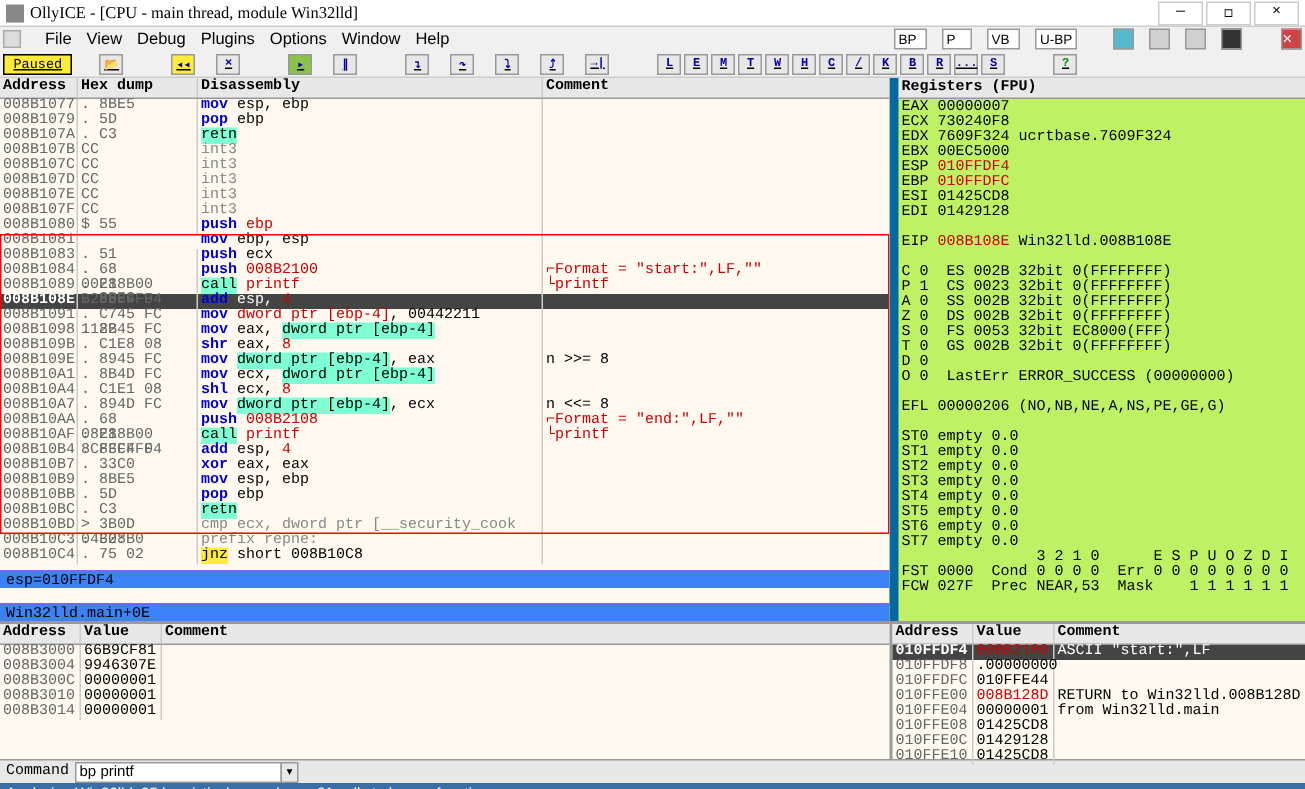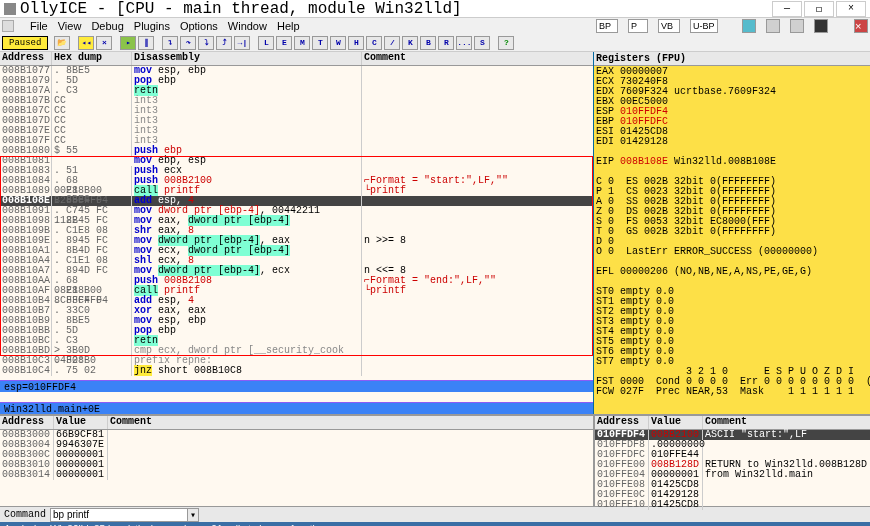--- a/index.html
+++ b/index.html
@@ -1,35 +1,35 @@
 <!DOCTYPE html>
 <html><head>
 <meta charset="utf-8">
 <style>
 * { margin: 0; padding: 0; box-sizing: border-box; }
 body { font-family: 'Consolas', 'Courier New', monospace; font-size: 10px; background: #f0f0f0; width: 870px; height: 526px; overflow: hidden; }
 .titlebar { background: #fff; height: 18px; border-bottom: 1px solid #ccc; display: flex; align-items: center; padding: 0 4px; }
 .titlebar-icon { width: 12px; height: 12px; background: #888; margin-right: 4px; }
-.titlebar-text { font-family: Liberation Mono, monospace; font-size: 16px; flex: 1; }
+.titlebar-text { font-family: Liberation Serif, serif; font-size: 11px; flex: 1; }
 .titlebar-btns { display: flex; gap: 2px; }
 .titlebar-btn { width: 30px; height: 16px; border: 1px solid #ccc; display: flex; align-items: center; justify-content: center; font-size: 10px; }
 .menubar { background: #f0f0f0; height: 16px; display: flex; align-items: center; padding: 0 2px; gap: 10px; font-family: Tahoma, sans-serif; font-size: 11px; }
 .menubar-item { cursor: pointer; }
 .menubar-icon { width: 12px; height: 12px; background: #ddd; border: 1px solid #aaa; margin-right: 6px; }
-.toolbar { background: #f0f0f0; height: 18px; display: flex; align-items: center; padding: 2px; gap: 2px; border-bottom: 1px solid #ccc; }
+.toolbar { background: #f0f0f0; height: 18px; display: flex; align-items: center; padding: 2px; gap: 14px; border-bottom: 1px solid #ccc; text-decoration: underline; }
 .tbtn { width: 16px; height: 14px; border: 1px solid #999; background: #e8e8e8; font-size: 8px; display: flex; align-items: center; justify-content: center; font-weight: bold; color: #00a; cursor: pointer; }
 .tbtn.y { background: #ffeb3b; }
 .tbtn.g { background: #8bc34a; }
 .tsep { width: 4px; }
 .status-paused { background: #ffeb3b; padding: 1px 6px; font-size: 9px; border: 1px solid #000; margin-right: 4px; }
 .txtfield { border: 1px solid #999; background: #fff; height: 14px; font-size: 9px; padding: 0 2px; min-width: 20px; }
 .tgrey { width: 14px; height: 14px; border: 1px solid #999; background: #d0d0d0; }
 .main { display: flex; height: 362px; }
 .left-pane { flex: 1; display: flex; flex-direction: column; overflow: hidden; }
-.right-pane { width: 277px; border-left: 1px solid #0369a1; background: #fde047; overflow: hidden; }
+.right-pane { width: 277px; border-left: 6px solid #0369a1; background: #bef264; overflow: hidden; }
 .disasm { flex: 1; background: #fff9f0; overflow: hidden; position: relative; }
 .disasm-head { display: flex; background: #e8e8e8; border-bottom: 1px solid #999; font-weight: bold; height: 14px; }
 .col-addr { width: 52px; padding-left: 2px; border-right: 1px solid #ccc; }
 .col-hex { width: 80px; padding-left: 2px; border-right: 1px solid #ccc; }
 .col-dis { width: 230px; padding-left: 2px; border-right: 1px solid #ccc; }
 .col-com { flex: 1; padding-left: 2px; }
 .disasm-body { position: relative; }
 .drow { display: flex; height: 10px; line-height: 10px; }
 .drow .col-addr { color: #666; }
 .drow.hl { background: #444; color: #fff; }

